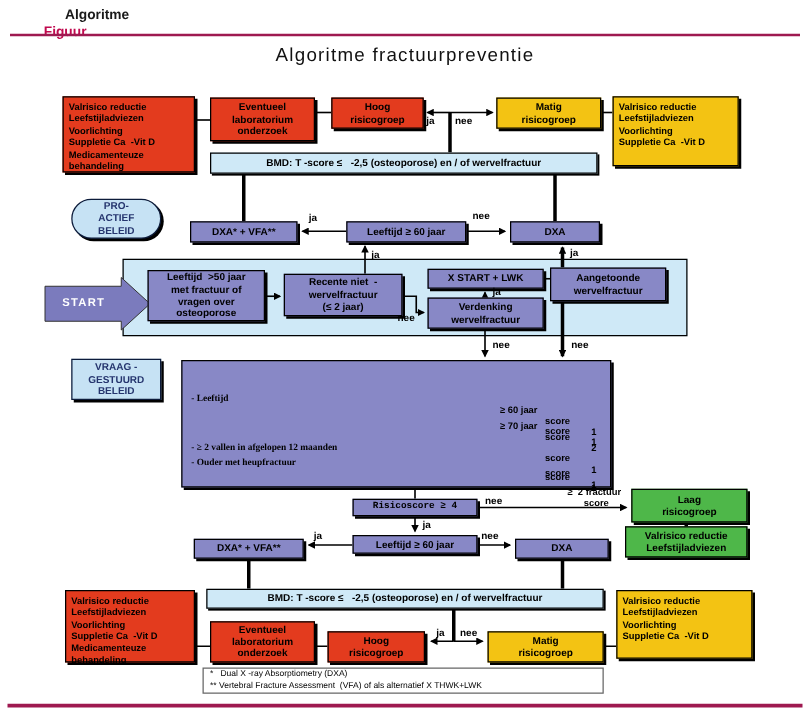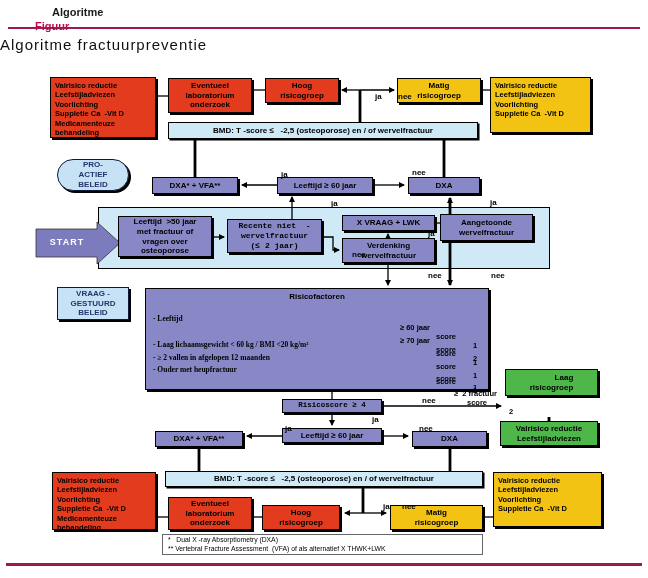--- a/index.html
+++ b/index.html
@@ -1,21 +1,21 @@
 <!DOCTYPE html>
 <html><head>
 <meta charset="utf-8">
 <style>
   html,body{margin:0;padding:0;background:#fff;}
   #canvas{position:relative;width:648px;height:578px;background:#ffffff;overflow:hidden;
           font-family:"Liberation Sans",sans-serif;}
   .rule{position:absolute;background:#9e1950;}
   .fig-label{position:absolute;left:8px;top:20px;font:bold 11px "Liberation Sans",sans-serif;color:#c0094e;padding-left:27px;}
   .fig-name{position:absolute;left:52px;top:6px;font:bold 11px "Liberation Sans",sans-serif;color:#1a1a1a;}
-  .title{position:absolute;left:0;right:0;top:36px;text-align:left;
+  .title{position:absolute;left:0;right:0;top:36px;text-align:center;
          font:400 15px "Liberation Sans",sans-serif;letter-spacing:1px;color:#111;}
   .box{position:absolute;box-sizing:border-box;border:1.6px solid #000;color:#000;
        white-space:pre-wrap;box-shadow:2px 2px 0 #000;}
   .center{display:flex;align-items:center;justify-content:center;text-align:center;
           font:bold 8px/1.22 "Liberation Sans",sans-serif;}
   .pad-left{padding:3px 4px;font:bold 7.5px/9.4px "Liberation Sans",sans-serif;text-align:left;}
   .red{background:#e33b1e;}
   .yellow{background:#f3c313;}
   .green{background:#4eb749;}
   .purple{background:#8888c6;}
@@ -26,21 +26,21 @@
   .rf-title{position:absolute;left:0;right:0;top:3px;text-align:center;
             font:bold 8px "Liberation Sans",sans-serif;}
   .rf-row{position:absolute;left:0;right:0;height:10px;font:bold 7.5px "Liberation Sans",sans-serif;}
   .rf-row span{position:absolute;white-space:pre;}
   .rf-left{left:7px;font-family:Liberation Serif, serif;}
   .rf-mid{left:210px;padding-left:44px;}
   .rf-score{left:290px;}
   .rf-val{left:327px;}
   .rf-row7 .rf-mid{left:228px;}
   .rf-row7 .rf-score{left:285px;}
-  .jn{position:absolute;font:bold 8px "Liberation Sans",sans-serif;color:#000;padding-left:34px;}
+  .jn{position:absolute;font:bold 8px "Liberation Sans",sans-serif;color:#000;}
   .start-label{position:absolute;left:42px;top:237px;width:50px;text-align:center;
                font:bold 9px "Liberation Sans",sans-serif;letter-spacing:1px;color:#fff;}
   .footnote{background:#fff;border:1.2px solid #666;box-shadow:none;}
   .fn-line{position:absolute;left:5px;right:3px;font:400 6.8px/8.8px "Liberation Sans",sans-serif;
            color:#000;white-space:pre;}
   svg{position:absolute;left:0;top:0;}
 </style>
 </head>
 <body>
 
@@ -122,49 +122,47 @@
 BELEID</div>
   <div class="box purple center" style="left:152px;top:177px;width:86px;height:17px;">DXA* + VFA**</div>
   <div class="box purple center" style="left:277px;top:177px;width:96px;height:17px;">Leeftijd ≥ 60 jaar</div>
   <div class="box purple center" style="left:408px;top:177px;width:72px;height:17px;">DXA</div>
 
   <div class="start-label">START</div>
   <div class="box purple center" style="left:118px;top:216px;width:94px;height:41px;">Leeftijd  &gt;50 jaar
 met fractuur of
 vragen over
 osteoporose</div>
-  <div class="box purple center" style="left:227px;top:219px;width:95px;height:34px;font-family:Liberation Mono, monospace;">Recente niet  -
+  <div class="box purple center" style="left:227px;top:219px;width:95px;height:34px;">Recente niet  -
 wervelfractuur
 (≤ 2 jaar)</div>
-  <div class="box purple center" style="left:342px;top:215px;width:93px;height:16px;">X VRAAG + LWK</div>
+  <div class="box purple center" style="left:342px;top:215px;width:93px;height:16px;">X START + LWK</div>
   <div class="box purple center" style="left:440px;top:214px;width:93px;height:27px;">Aangetoonde
 wervelfractuur</div>
   <div class="box purple center" style="left:342px;top:238px;width:93px;height:25px;">Verdenking
 wervelfractuur</div>
 
   <div class="box pale center" style="left:57px;top:287px;width:72px;height:33px;">VRAAG -
 GESTUURD
 BELEID</div>
 
   <div class="box rf" style="left:145px;top:288px;width:344px;height:102px;">
-    <div class="rf-title">Risicofactoren</div>
     <div class="rf-row" style="top:16px;">
       <span class="rf-left">- Leeftijd</span>
       <span class="rf-mid">≥ 60 jaar</span>
       <span class="rf-score">score</span>
       <span class="rf-val">1</span>
     </div>
     <div class="rf-row" style="top:29px;">
       <span class="rf-left"></span>
       <span class="rf-mid">≥ 70 jaar</span>
       <span class="rf-score">score</span>
       <span class="rf-val">2</span>
     </div>
     <div class="rf-row" style="top:42px;">
-      <span class="rf-left">- Laag lichaamsgewicht &lt; 60 kg / BMI &lt;20 kg/m²</span>
       <span class="rf-score">score</span>
       <span class="rf-val">1</span>
     </div>
     <div class="rf-row" style="top:55px;">
       <span class="rf-left">- ≥ 2 vallen in afgelopen 12 maanden</span>
       <span class="rf-score">score</span>
       <span class="rf-val">1</span>
     </div>
     <div class="rf-row" style="top:67px;">
       <span class="rf-left">- Ouder met heupfractuur</span>
@@ -176,21 +174,21 @@
       <span class="rf-val">1</span>
     </div>
     <div class="rf-row rf-row7" style="top:91px;margin-left:36px;">
       <span class="rf-mid">≥  2 fractuur</span>
       <span class="rf-score">score</span>
       <span class="rf-val">2</span>
     </div>
   </div>
 
   <div class="box purple center" style="left:282px;top:399px;width:100px;height:14px;font-size:7.5px;font-family:Liberation Mono, monospace;">Risicoscore ≥ 4</div>
-  <div class="box green center" style="left:505px;top:369px;width:93px;height:27px;text-align:right;">Laag
+  <div class="box green center" style="left:505px;top:391px;width:93px;height:27px;">Laag
 risicogroep</div>
   <div class="box green center" style="left:500px;top:421px;width:98px;height:25px;">Valrisico reductie
 Leefstijladviezen</div>
   <div class="box purple center" style="left:282px;top:428px;width:100px;height:15px;">Leeftijd ≥ 60 jaar</div>
   <div class="box purple center" style="left:155px;top:431px;width:88px;height:16px;">DXA* + VFA**</div>
   <div class="box purple center" style="left:412px;top:431px;width:75px;height:16px;">DXA</div>
   <div class="box bluebar center" style="left:165px;top:471px;width:318px;height:16px;">BMD: T -score ≤   -2,5 (osteoporose) en / of wervelfractuur</div>
 
   <div class="box red pad-left" style="left:52px;top:472px;width:104px;height:58px;">Valrisico reductie
 Leefstijladviezen

